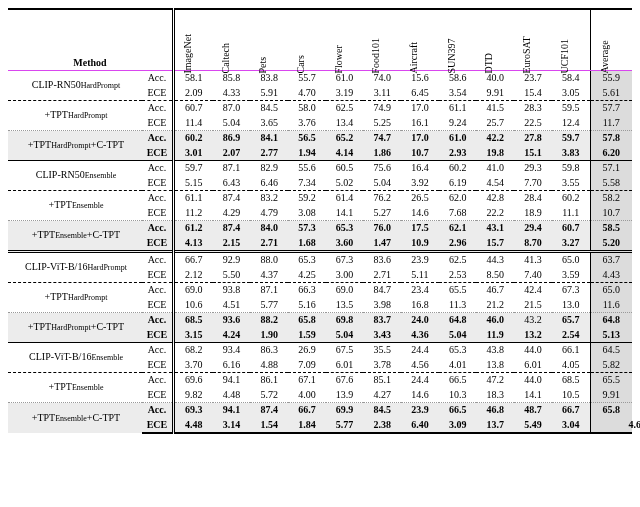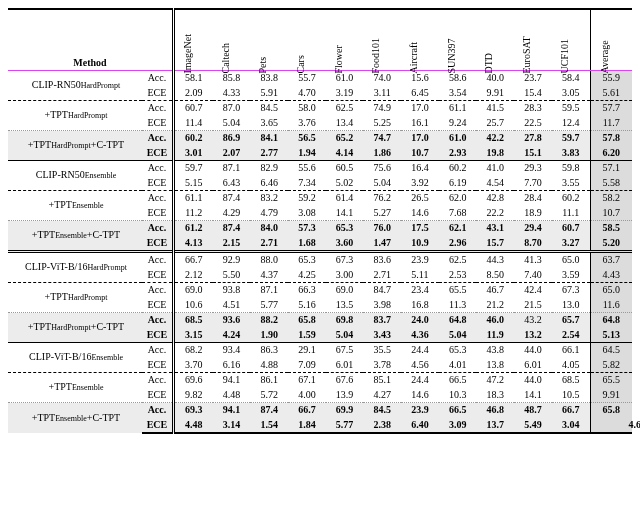--- a/index.html
+++ b/index.html
@@ -377,21 +377,21 @@
         <td style="font-weight: bold;">13.2</td>
         <td style="font-weight: bold;">2.54</td>
         <td class="sgl-vr-l avg-col" style="font-weight: bold;">5.13</td>
       </tr>
       <tr class="solid-sep">
         <td rowspan="2" class="method-cell">CLIP-ViT-B/16<span class="sub">Ensemble</span></td>
         <td class="dbl-vr-fix">Acc.</td>
         <td class="dbl-vr">68.2</td>
         <td>93.4</td>
         <td>86.3</td>
-        <td>29.1</td>
+        <td>26.9</td>
         <td>67.5</td>
         <td>35.5</td>
         <td>24.4</td>
         <td>65.3</td>
         <td>43.8</td>
         <td>44.0</td>
         <td>66.1</td>
         <td class="sgl-vr-l avg-col shade">64.5</td>
       </tr>
       <tr class="">

